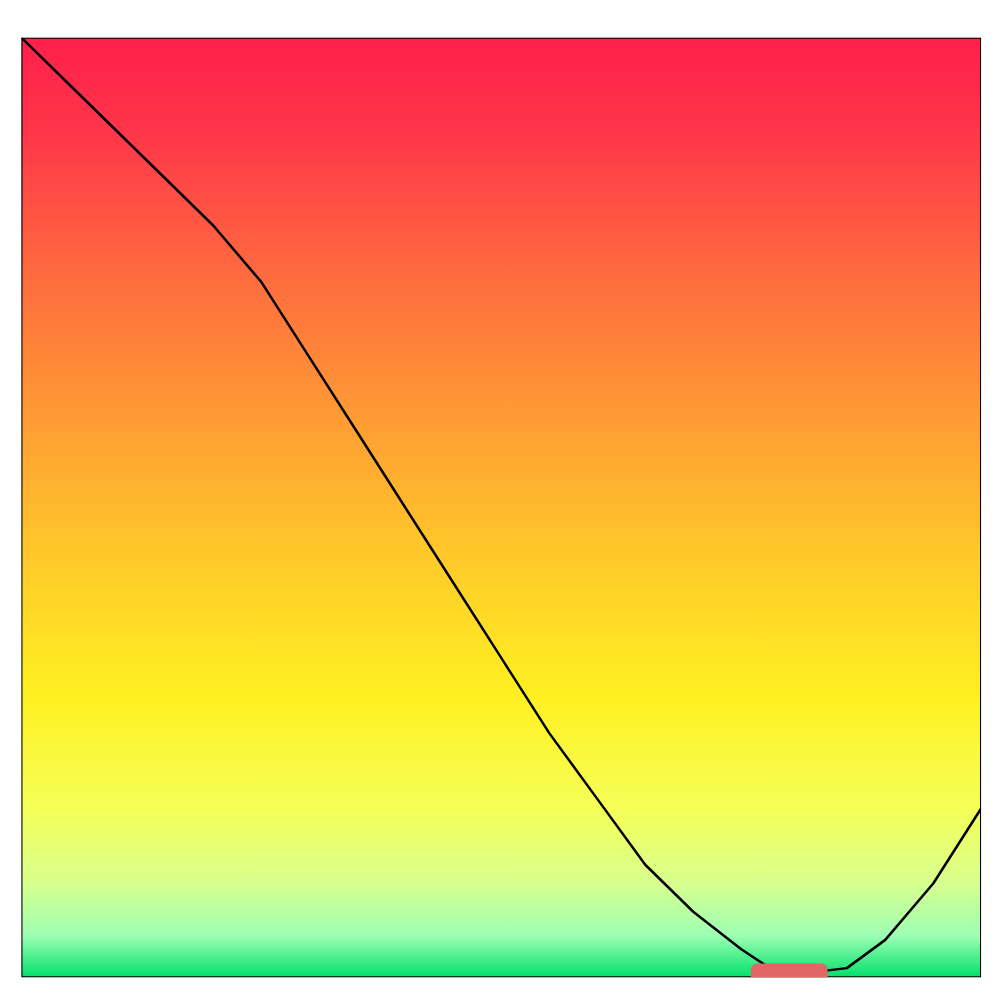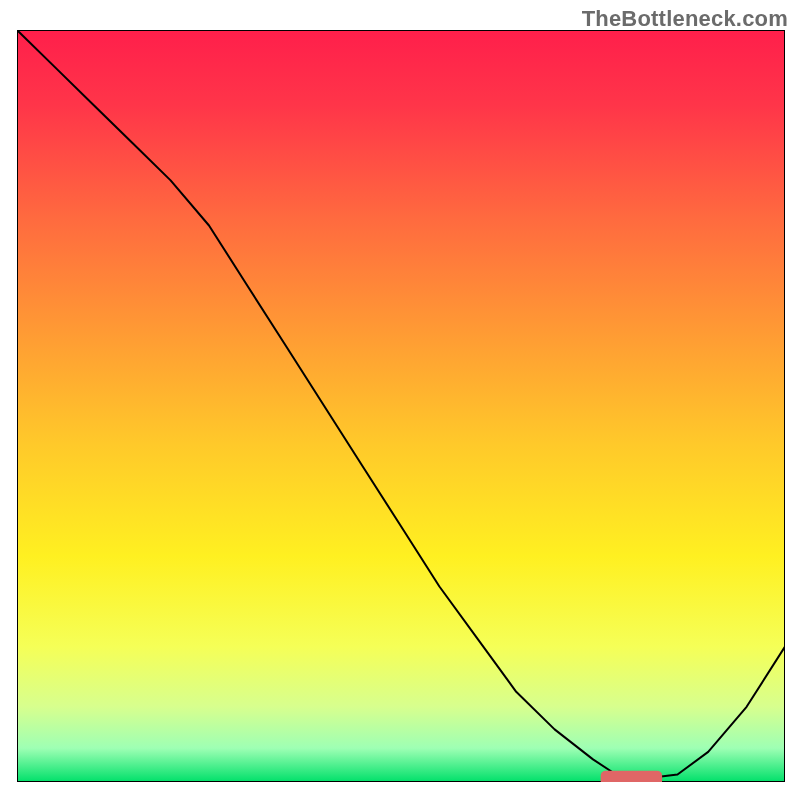--- a/index.html
+++ b/index.html
@@ -48,21 +48,20 @@
   }
   .marker {
     fill: #e06666;
     stroke: none;
   }
 </style>
 </head>
 <body>
 
 <div class="page">
-  <div class="watermark">TheBottleneck.com</div>
 
   <div class="plot">
     <svg viewBox="0 0 768 752">
       <defs>
         <linearGradient id="bg-grad" x1="0" y1="0" x2="0" y2="1">
         <stop offset="0%" stop-color="#ff1f4b"></stop>
             <stop offset="10%" stop-color="#ff3549"></stop>
             <stop offset="25%" stop-color="#ff6a3f"></stop>
             <stop offset="40%" stop-color="#ff9a34"></stop>
             <stop offset="55.00000000000001%" stop-color="#ffc92a"></stop>

